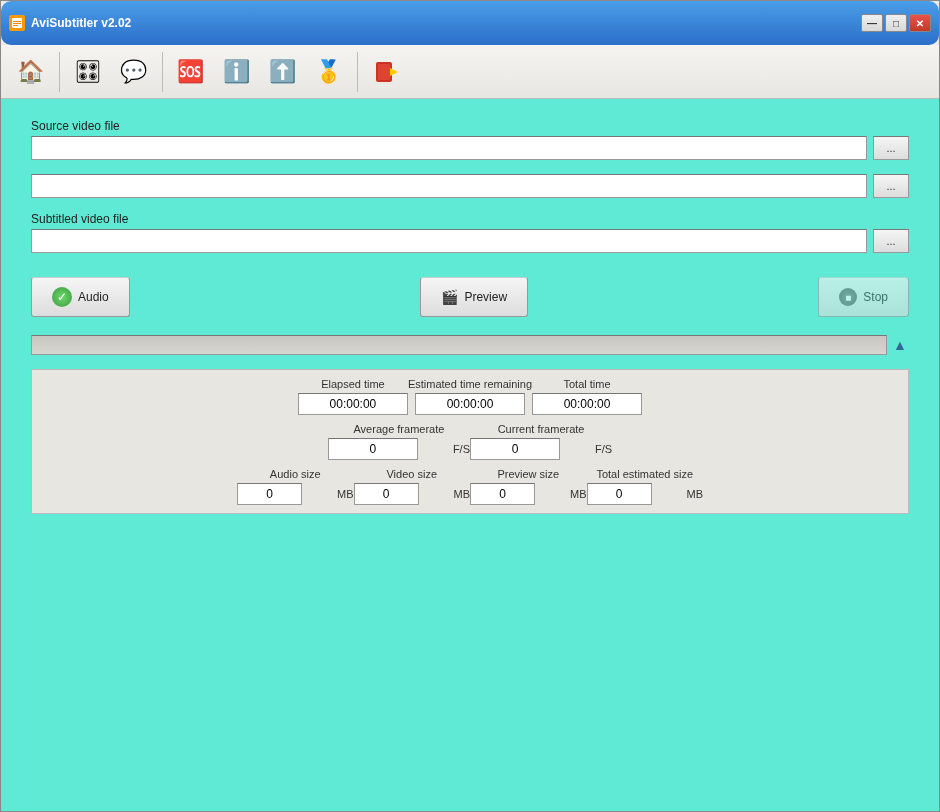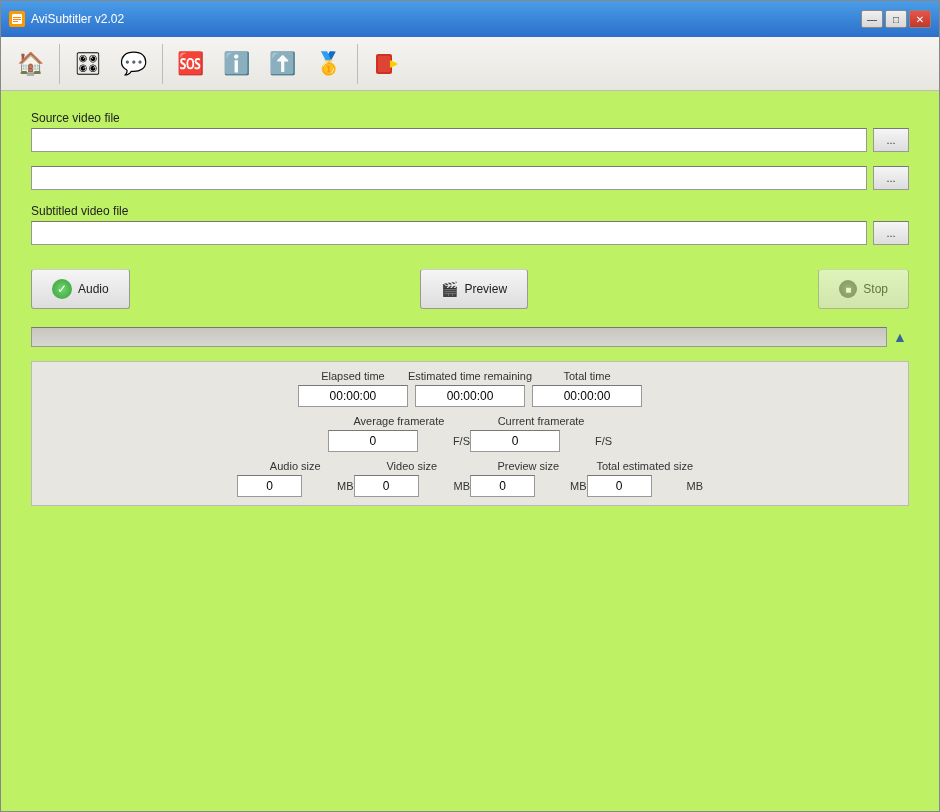--- a/index.html
+++ b/index.html
@@ -21,29 +21,30 @@
       width: 940px;
       height: 812px;
       background: #ecebe8;
       border: 1px solid #888;
       display: flex;
       flex-direction: column;
     }
 
     .title-bar {
       background: linear-gradient(to bottom, #4a9de8, #2c6fca);
-      height: 36px;
+      height: 44px;
       display: flex;
       align-items: center;
       padding: 0 8px;
       color: white;
       font-size: 13px;
-      font-weight: normal;
+      font-weight: bold;
       user-select: none;
       flex-shrink: 0;
+      border-radius: 10px;
     }
 
     .title-bar-icon {
       width: 16px;
       height: 16px;
       margin-right: 6px;
       background: #ff9900;
       border-radius: 2px;
       display: flex;
       align-items: center;
@@ -104,21 +105,21 @@
       border-radius: 3px;
       display: flex;
       align-items: center;
       justify-content: center;
       cursor: pointer;
       font-size: 22px;
     }
 
     .main-content {
       flex: 1;
-      background: #bef264;
+      background: #5eead4;
       padding: 20px 30px;
       display: flex;
       flex-direction: column;
       gap: 14px;
     }
 
     .field-group {
       display: flex;
       flex-direction: column;
       gap: 3px;

